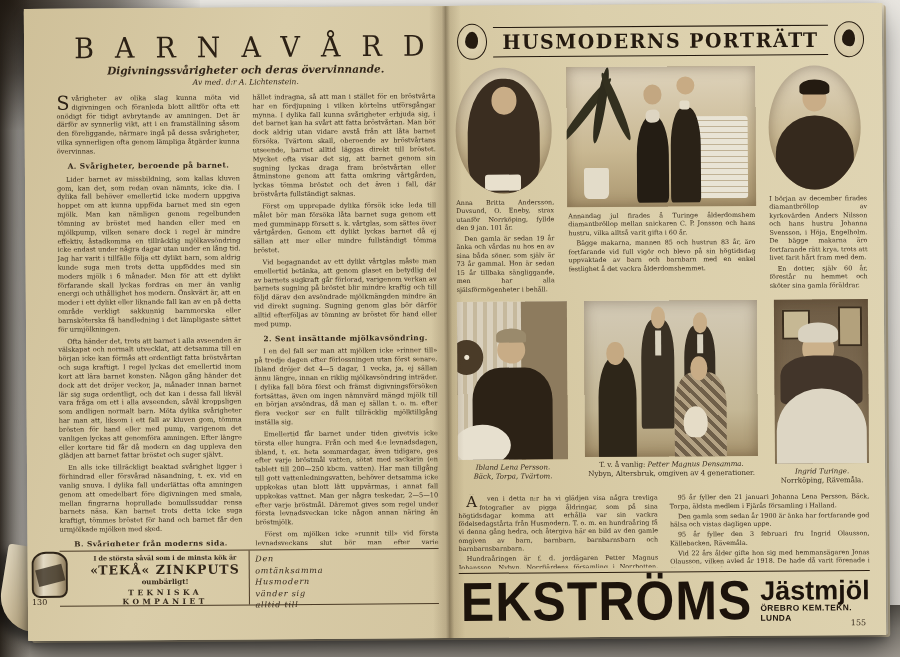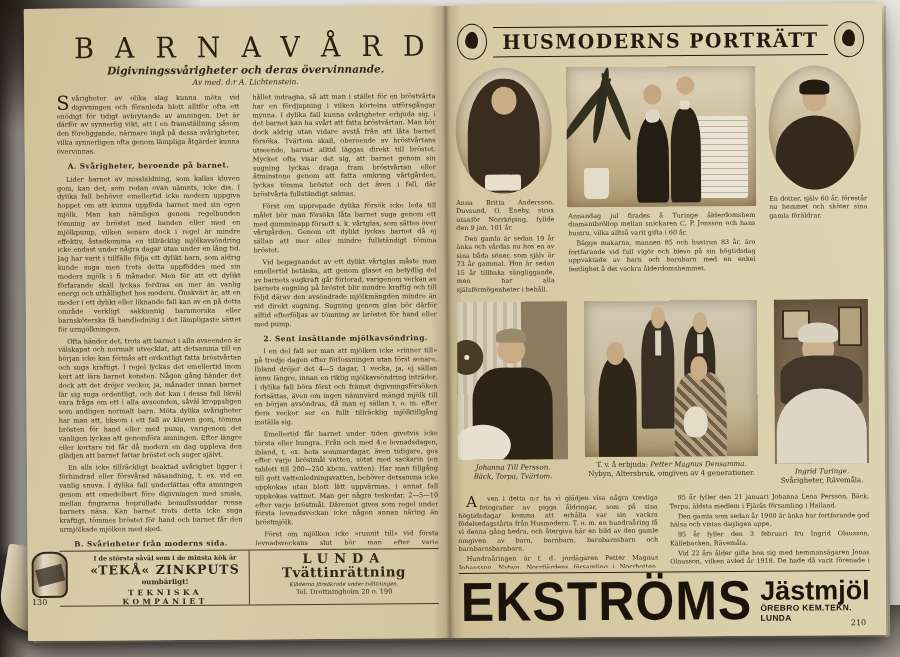--- a/index.html
+++ b/index.html
@@ -137,26 +137,21 @@
     <div class="lp-ads">
       <div class="teka-can"></div>
       <div class="lp-num">130</div>
       <div class="ad-teka">
         <div class="teka-l1">I de största såväl som i de minsta kök är</div>
         <div class="teka-brand">«TEKÅ« ZINKPUTS</div>
         <div class="teka-l2">oumbärligt!</div>
         <div class="teka-co">TEKNISKA KOMPANIET</div>
       </div>
       <div class="ad-lunda">
-        <div class="lunda-main">
-          <div class="lunda-n1">LUNDA</div>
-          <div class="lunda-n2">Tvättinrättning</div>
-          <div class="lunda-note">Kläderna försäkrade under tvättningen.</div>
-          <div class="lunda-tel">Tel. Drottningholm 20 o. 190</div>
-        </div>
+        <div class="lunda-lead">Den omtänksamma Husmodern vänder sig alltid till</div>
       </div>
     </div>
   </div>
 
   <div class="fold"></div>
 
   <div class="page page-right">
     <div class="rp-header">
       <span class="cameo">
           <i></i>
@@ -199,73 +194,74 @@
           <p>Bägge makarna, mannen 85 och hustrun 83 år, äro fortfarande vid full vigör och blevo på sin högtidsdag uppvaktade av barn och barnbarn med en enkel festlighet å det vackra ålderdomshemmet.</p>
         </div>
       </div>
       <div class="rcolC">
         <div class="photo oval" style="width:92px;height:124px;">
           <div class="sh" style="left:8%;bottom:-2%;width:84%;height:62%;background:#35291d;border-radius:50% 50% 0 0;"></div>
           <div class="sh" style="left:37%;top:16%;width:26%;height:21%;background:#c9ad87;border-radius:50%;"></div>
           <div class="sh" style="left:34%;top:11%;width:32%;height:12%;background:#241b11;border-radius:50% 50% 20% 20%;"></div>
         </div>
         <div class="cap">
+          <p>I början av december firades diamantbröllop av kyrkovärden Anders Nilsson och hans hustru Johanna Svensson, i Höja, Engelholm. De bägge makarna äro fortfarande rätt krya, trots att livet farit hårt fram med dem.</p>
           <p>En dotter, själv 60 år, förestår nu hemmet och sköter sina gamla föräldrar.</p>
         </div>
       </div>
     </div>
 
     <div class="rp-row" style="margin-top:6px;">
       <div class="rcolA" style="width:110px;">
         <div class="photo" style="height:158px;">
           <div class="sh" style="left:0;top:0;width:58%;height:100%;background:repeating-linear-gradient(90deg,#d9d0bd 0 6px,#c6b99d 6px 10px);"></div>
           <div class="sh" style="right:0;top:0;width:42%;height:100%;background:#8d7b5e;"></div>
           <div class="sh" style="left:-6%;top:24%;width:30%;height:22%;background:radial-gradient(circle at 50% 50%,#ece5d2 0 2px,#4a3b28 3px 100%);border-radius:50%;"></div>
           <div class="sh" style="left:14%;bottom:0;width:72%;height:58%;background:#2c2216;border-radius:35% 35% 0 0;"></div>
           <div class="sh" style="left:36%;top:22%;width:26%;height:17%;background:#c8ac86;border-radius:50%;"></div>
           <div class="sh" style="left:35%;top:17%;width:28%;height:9%;background:#9a8a6c;border-radius:50% 50% 10% 10%;"></div>
           <div class="sh" style="left:-4%;bottom:-4%;width:52%;height:26%;background:#e7e0cf;border-radius:50%;"></div>
         </div>
         <div class="namecap">
-          <span>Johanna Till Persson.</span><br>
+          <span>Ibland Lena Persson.</span><br>
           <span>Bäck, Torpa, Tvärtom.</span>
         </div>
       </div>
       <div class="rcolB">
         <div class="photo" style="height:156px;margin:0 6px;background:linear-gradient(180deg,#d3cab6 0%,#c5b896 70%,#a6926c 100%);">
           <div class="sh" style="left:33%;top:12%;width:19%;height:70%;background:#3a3124;border-radius:35% 35% 5% 5%;"></div>
           <div class="sh" style="left:38.5%;top:4%;width:8.5%;height:14%;background:#c9ae88;border-radius:50%;"></div>
           <div class="sh" style="left:41%;top:19%;width:3.5%;height:16%;background:#d9d2bf;"></div>
           <div class="sh" style="left:58%;top:16%;width:18%;height:60%;background:#352c20;border-radius:35% 35% 5% 5%;"></div>
           <div class="sh" style="left:63%;top:8%;width:8%;height:13%;background:#c9ae88;border-radius:50%;"></div>
           <div class="sh" style="left:65.5%;top:22%;width:3%;height:12%;background:#d9d2bf;"></div>
           <div class="sh" style="left:8%;top:36%;width:22%;height:66%;background:#2e2619;border-radius:40% 40% 5% 5%;"></div>
           <div class="sh" style="left:13%;top:26%;width:10%;height:15%;background:#c5a982;border-radius:50%;"></div>
           <div class="sh" style="left:52%;top:46%;width:30%;height:58%;background:repeating-linear-gradient(45deg,#b4a283 0 4px,#6f5f49 4px 8px);border-radius:35% 35% 5% 5%;"></div>
           <div class="sh" style="left:61%;top:36%;width:10%;height:15%;background:#c8ac86;border-radius:50%;"></div>
           <div class="sh" style="left:57%;top:68%;width:14%;height:20%;background:#e5dcc7;border-radius:50% 50% 40% 40%;"></div>
         </div>
         <div class="namecap">
-          <span class="rm">T. v. å erbjuda:</span>
+          <span class="rm">T. v. å vanlig:</span>
           <span>Petter Magnus Densamma.</span><br>
           <span class="rm">Nybyn, Altersbruk, omgiven av 4 generationer.</span>
         </div>
       </div>
       <div class="rcolC" style="width:94px;">
         <div class="photo" style="height:164px;background:linear-gradient(180deg,#6e5c45 0%,#7d6b52 55%,#9c8a69 100%);">
           <div class="sh" style="left:8%;top:6%;width:26%;height:16%;background:#c6b894;border:2px solid #3a2d1e;"></div>
           <div class="sh" style="right:6%;top:4%;width:22%;height:22%;background:#b3a17c;border:2px solid #3a2d1e;"></div>
           <div class="sh" style="left:30%;top:20%;width:34%;height:20%;background:#cbb18b;border-radius:50%;"></div>
           <div class="sh" style="left:26%;top:14%;width:42%;height:12%;background:#d9d2c0;border-radius:50% 50% 20% 20%;"></div>
           <div class="sh" style="left:6%;top:34%;width:88%;height:30%;background:#42352a;border-radius:40% 40% 10% 10%;"></div>
           <div class="sh" style="left:2%;bottom:-6%;width:96%;height:52%;background:#ddd6c4;border-radius:50% 50% 10% 10%;"></div>
         </div>
         <div class="namecap">
           <span>Ingrid Turinge.</span><br>
-          <span class="rm">Svårigheter, Rävemåla.</span>
+          <span class="rm">Norrköping, Rävemåla.</span>
         </div>
       </div>
     </div>
 
     <div class="rp-body">
       <div class="bcol">
         <p class="noindent"><span class="dropcap" style="font-size:15px;line-height:12px;">Ä</span><span>ven i detta n:r ha vi glädjen visa några trevliga fotografier av pigga åldringar, som på sina högtidsdagar komma att erhålla var sin vackra födelsedagstårta från Husmodern. T. o. m. en hundraåring få vi denna gång hedra, och återgiva här en bild av den gamle omgiven av barn, barnbarn, barnbarnsbarn och barnbarnsbarnbarn.</span></p>
         <p>Hundraåringen är f. d. jordägaren Petter Magnus Johansson, Nybyn, Norrfjärdens församling i Norrbotten. Han är född den 30 januari 1825 och vistas nu hos sin son.</p>
       </div>
       <div class="bcol">
@@ -279,15 +275,15 @@
     <div class="rp-rule"></div>
 
     <div class="rp-ad">
       <div class="eks-brand">EKSTRÖMS</div>
       <div class="eks-right">
         <div class="eks-prod">Jästmjöl</div>
         <div class="eks-sub">ÖREBRO KEM.TEKN. LUNDA</div>
       </div>
     </div>
 
-    <div class="rp-num">210</div>
+    <div class="rp-num">155</div>
   </div>
 </div>
 
 </body></html>

